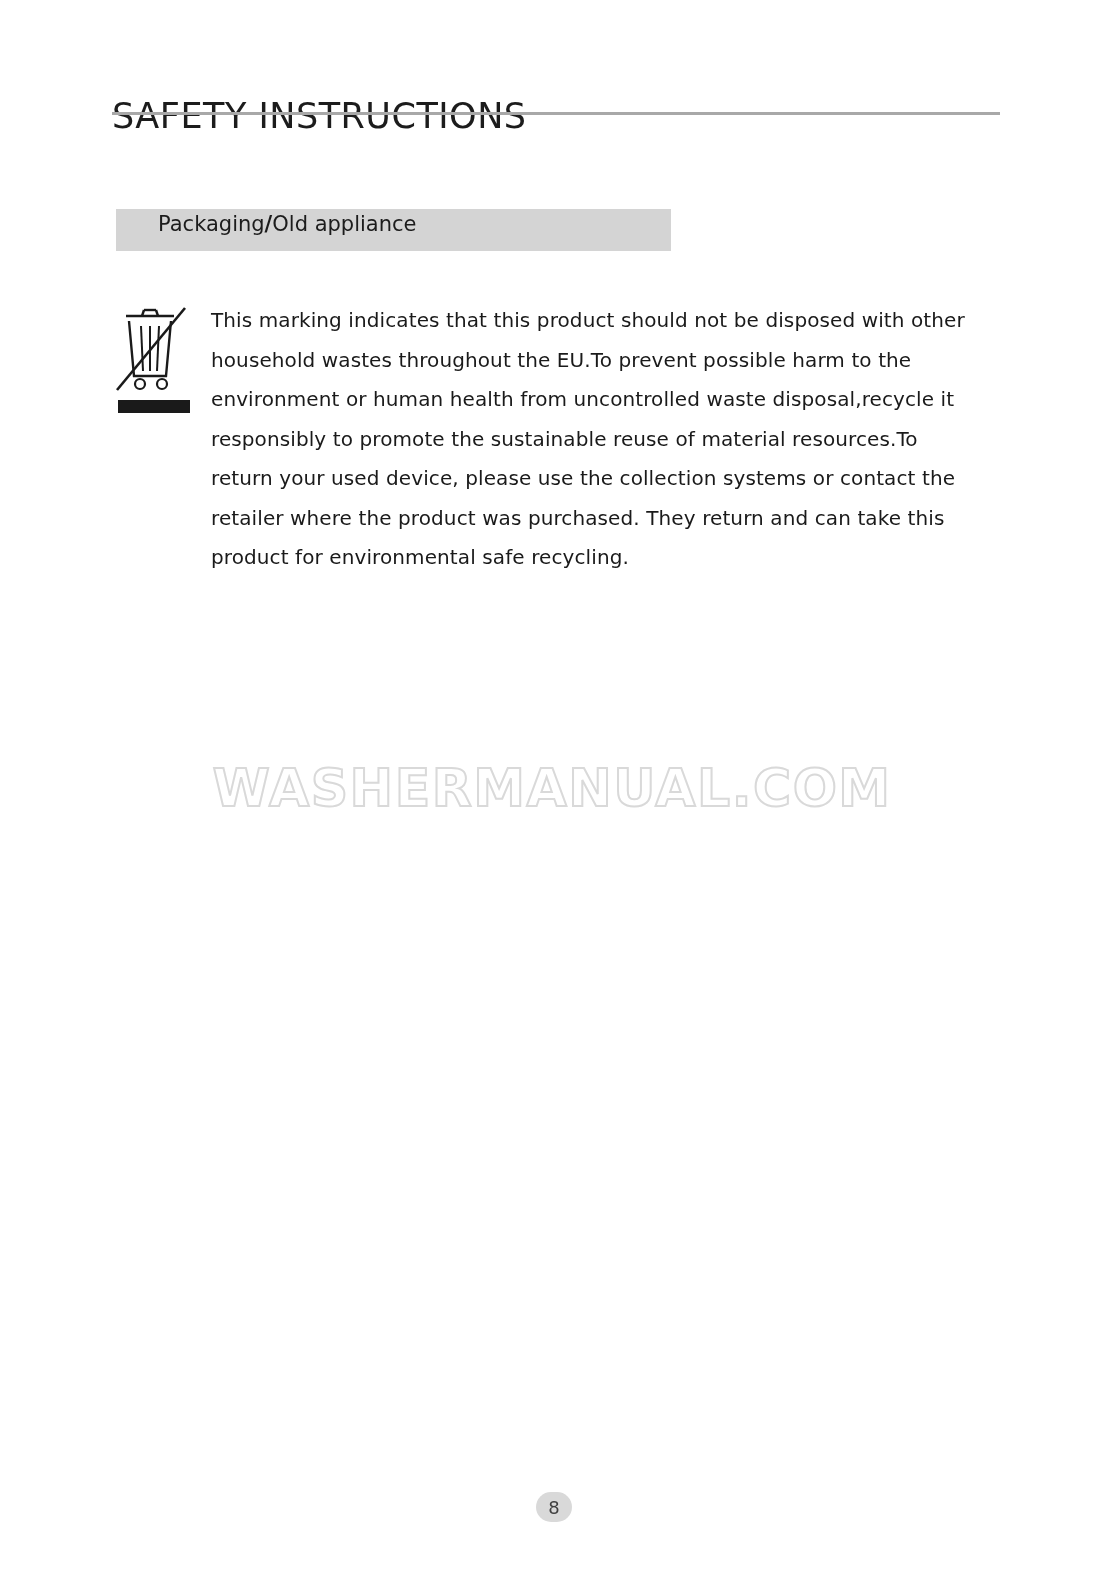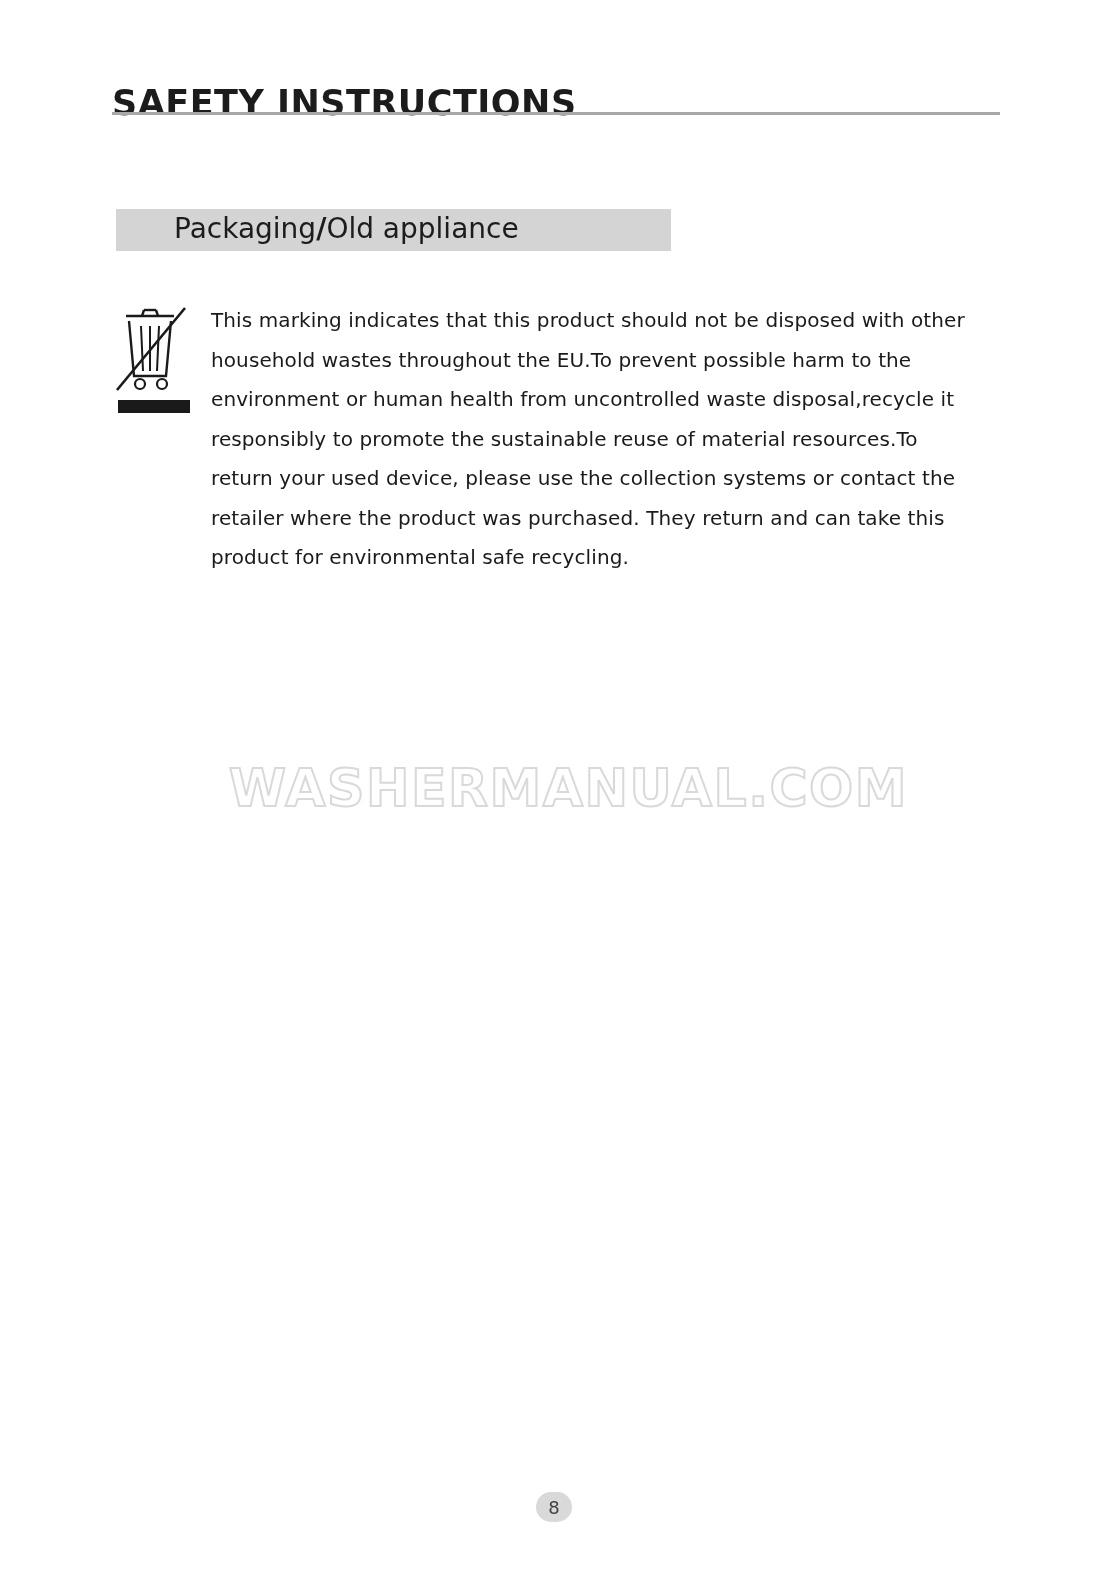--- a/index.html
+++ b/index.html
@@ -18,24 +18,24 @@
 
   .page {
     position: absolute;
     inset: 0;
   }
 
   
   .page-title {
     position: absolute;
     left: 112px;
-    top: 60px;
+    top: 73px;
     font-family: "DejaVu Sans", sans-serif;
     font-size: 35px;
-    font-weight: 700;
+    font-weight: 400;
     letter-spacing: 0.5px;
     color: #1c1c1c;
     white-space: nowrap;
   }
   .title-rule {
     position: absolute;
     left: 112px;
     top: 112px;
     width: 888px;
     height: 3px;
@@ -46,23 +46,23 @@
   .section-band {
     position: absolute;
     left: 116px;
     top: 209px;
     width: 555px;
     height: 42px;
     background: #d4d4d4;
   }
   .section-band-label {
     position: absolute;
-    left: 174px;
+    left: 158px;
     top: 212px;
-    font-size: 28px;
+    font-size: 21px;
     font-weight: 400;
     color: #1c1c1c;
     white-space: nowrap;
   }
   .section-band-label .slash {
     font-weight: 700;
   }
 
   
   .weee-icon {
@@ -99,21 +99,21 @@
     left: 196px;
     top: 757px;
     width: 712px;
     height: 62px;
     font-family: "DejaVu Sans", sans-serif;
     font-size: 52px;
     font-weight: 700;
     letter-spacing: 1.5px;
     color: transparent;
     -webkit-text-stroke: 2px #d9d9d9;
-    text-align: right;
+    text-align: center;
     line-height: 62px;
     white-space: nowrap;
     user-select: none;
   }
 
   
   .page-number {
     position: absolute;
     left: 536px;
     top: 1492px;

